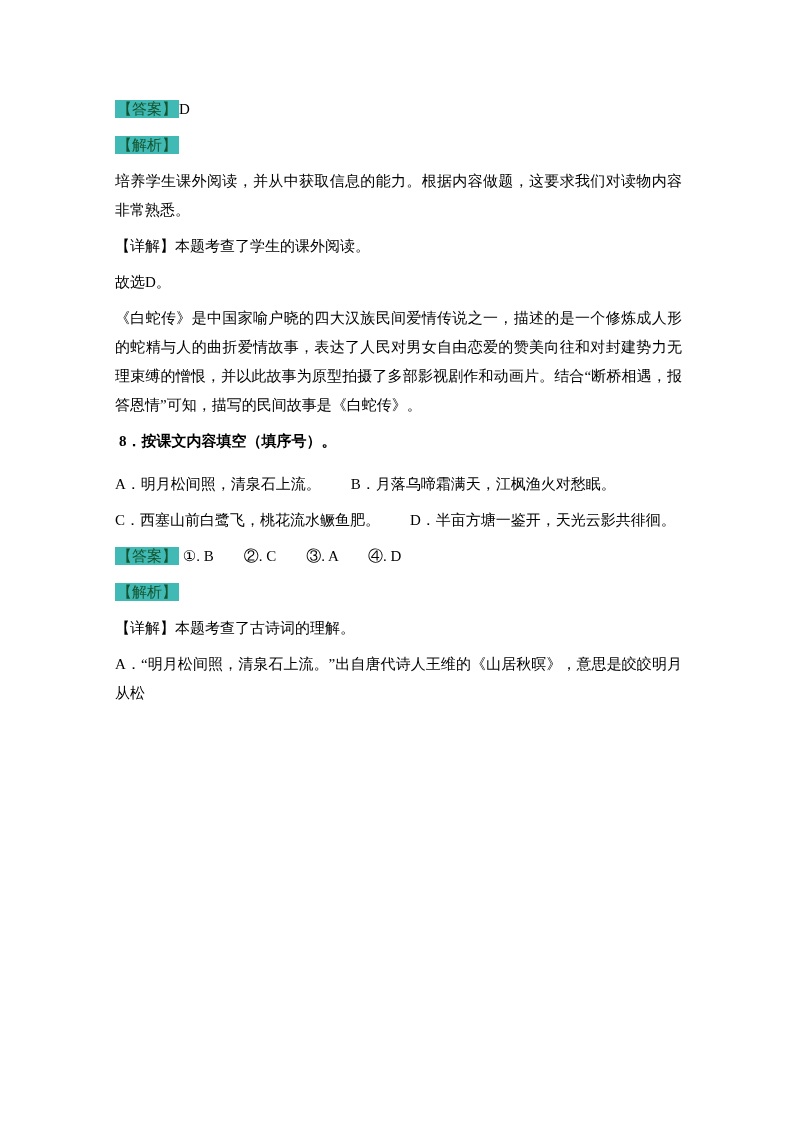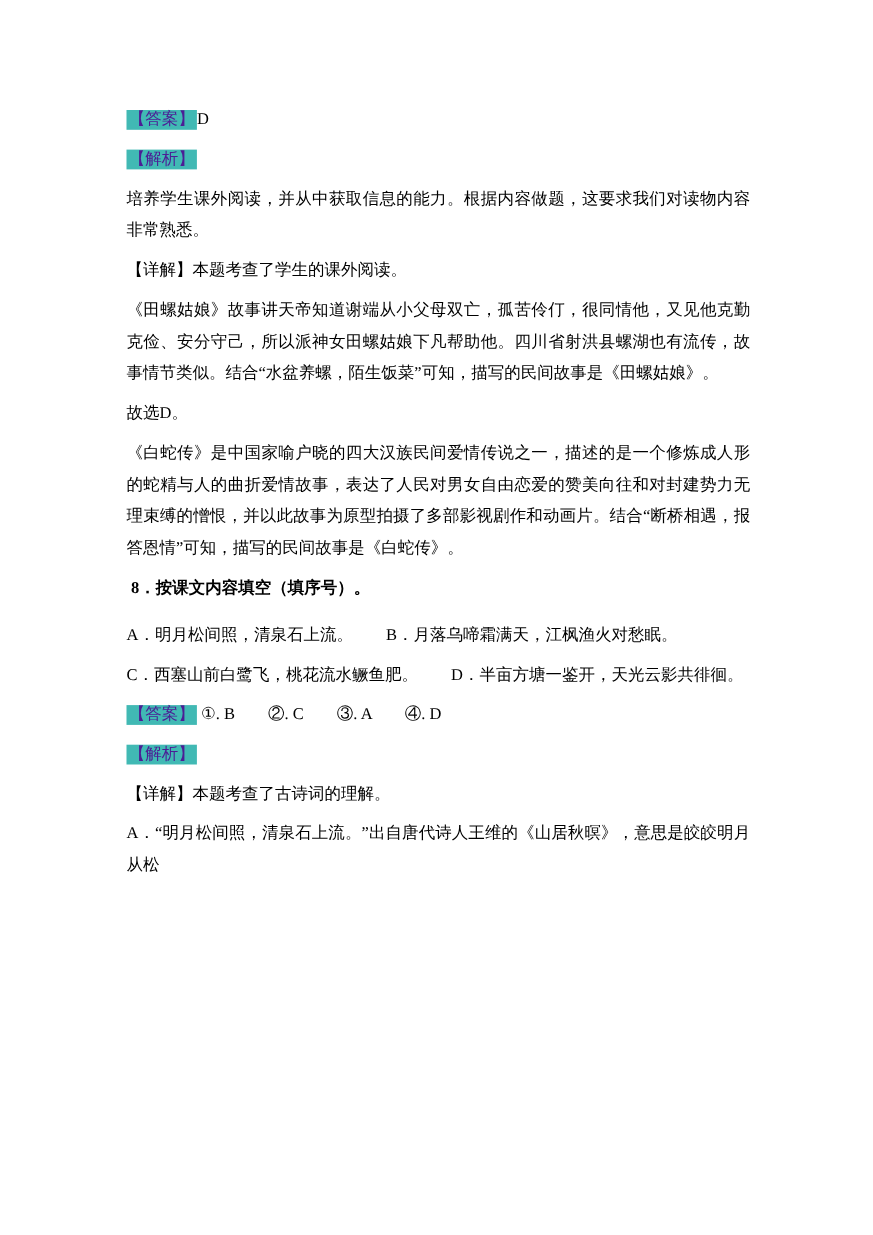--- a/index.html
+++ b/index.html
@@ -24,21 +24,21 @@
     margin: 0 0 7px 0;
     line-height: 29px;
     text-align: justify;
   }
   .line {
     margin: 0 0 7px 0;
     line-height: 29px;
   }
   .hl {
     background: #41b9b4;
-    color: #4c1d95;
+    color: #14532d;
     padding: 1px 2px;
   }
   .section-heading {
     margin: 12px 0 8px 0;
     line-height: 29px;
     font-weight: bold;
   }
   .question-title {
     margin: 0 0 7px 4px;
     line-height: 29px;
@@ -63,21 +63,20 @@
 
   <div class="line">
     <span class="hl">【解析】</span>
   </div>
 
   <p class="para">培养学生课外阅读，并从中获取信息的能力。根据内容做题，这要求我们对读物内容非常熟悉。</p>
 
   <p class="para">【详解】本题考查了学生的课外阅读。</p>
 
 
-  <p class="para">《田螺姑娘》故事讲天帝知道谢端从小父母双亡，孤苦伶仃，很同情他，又见他克勤克俭、安分守己，所以派神女田螺姑娘下凡帮助他。四川省射洪县螺湖也有流传，故事情节类似。结合“水盆养螺，陌生饭菜”可知，描写的民间故事是《田螺姑娘》。</p>
 
   <p class="para">故选D。</p>
 
   <p class="para">《白蛇传》是中国家喻户晓的四大汉族民间爱情传说之一，描述的是一个修炼成人形的蛇精与人的曲折爱情故事，表达了人民对男女自由恋爱的赞美向往和对封建势力无理束缚的憎恨，并以此故事为原型拍摄了多部影视剧作和动画片。结合“断桥相遇，报答恩情”可知，描写的民间故事是《白蛇传》。</p>
 
 
   <div class="question-title">8．按课文内容填空（填序号）。</div>
 
 
   <div class="options-block">

